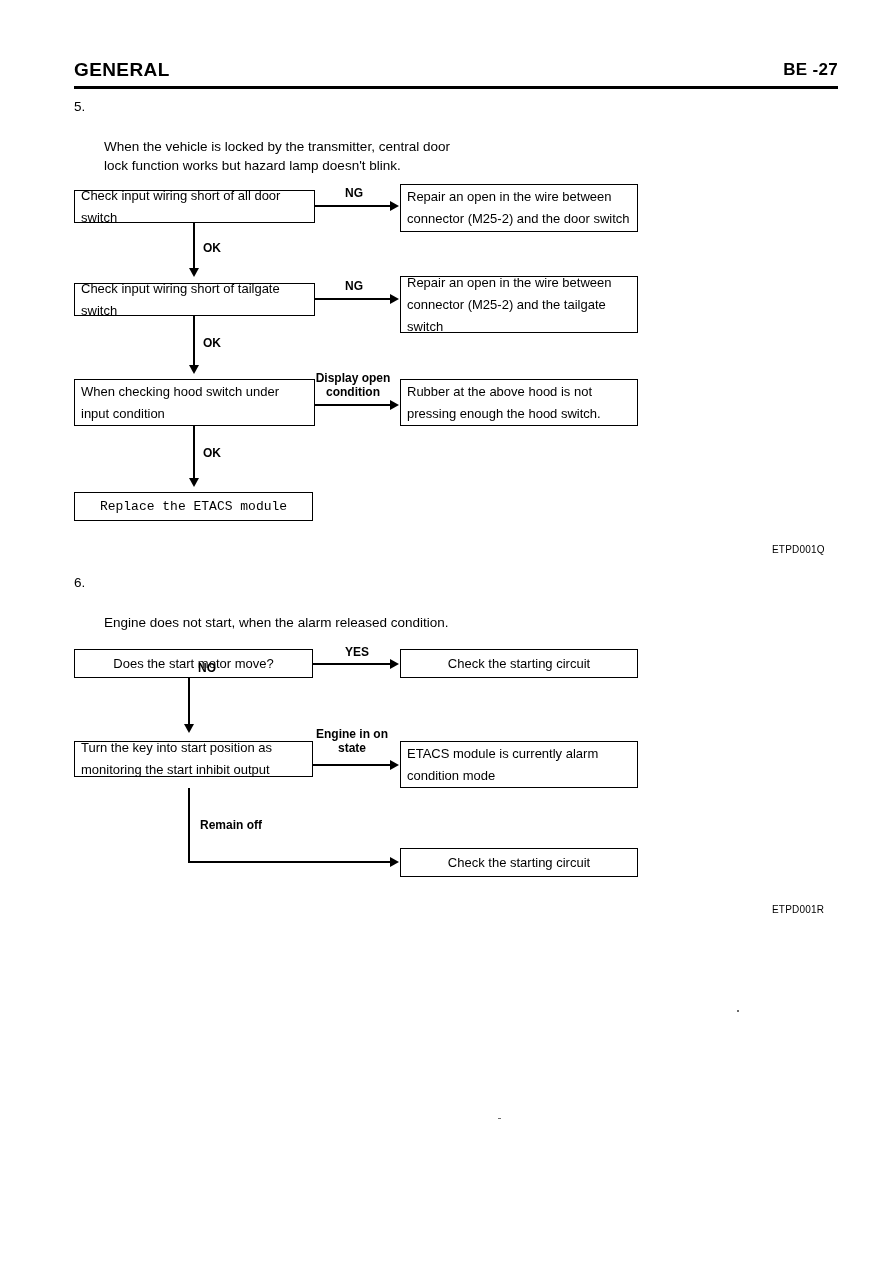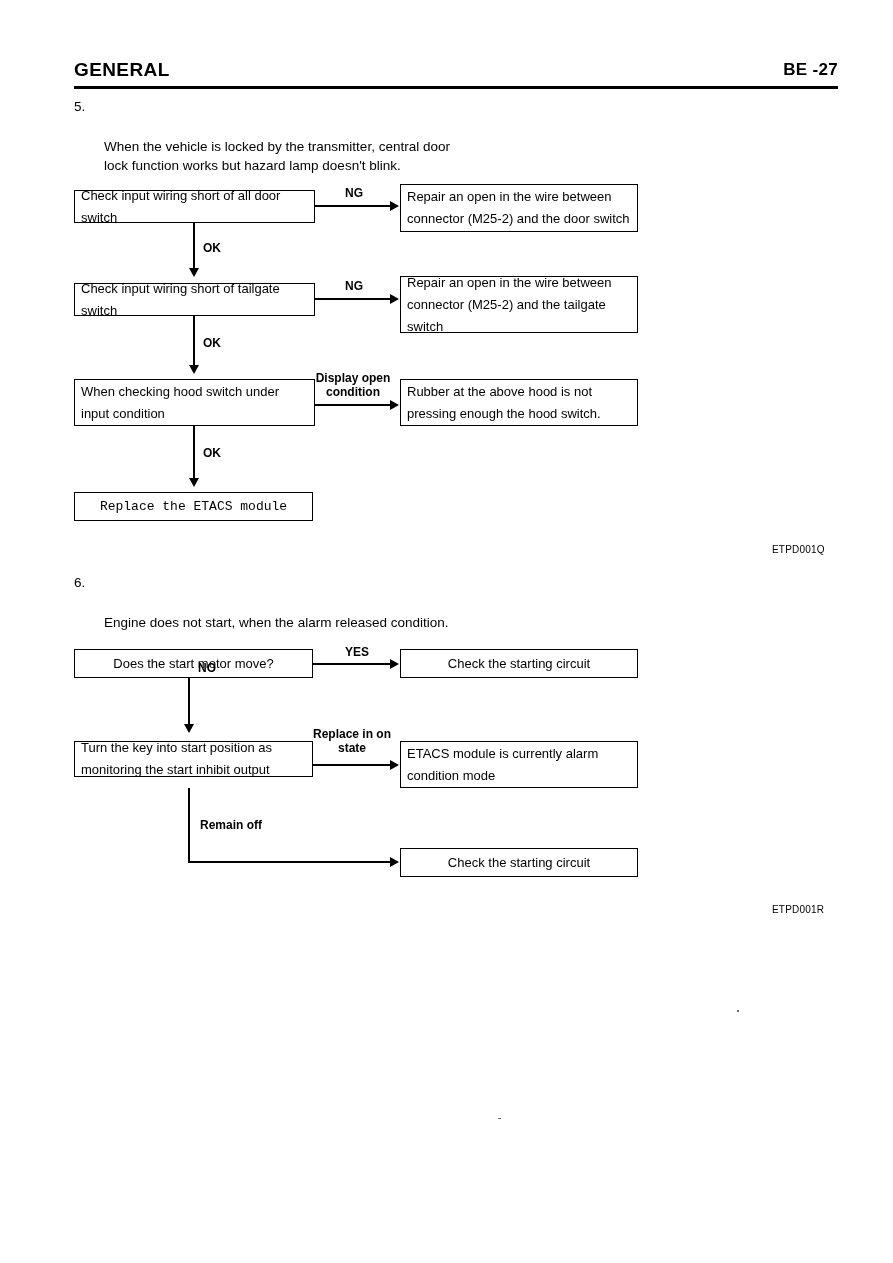--- a/index.html
+++ b/index.html
@@ -198,21 +198,21 @@
   <div class="box" style="left:400px; top:649px; width:238px; height:29px;">Check the starting circuit</div>
 
   <div class="ln v" style="left:188px; top:678px; height:50px;"></div>
   <div class="arr down" style="left:184px; top:724px;"></div>
   <div class="lbl" style="left:198px; top:661px;">NO</div>
 
   <div class="box" style="left:74px; top:741px; width:239px; height:36px;">Turn the key into start position as monitoring the start inhibit output</div>
 
   <div class="ln h" style="left:313px; top:764px; width:78px;"></div>
   <div class="arr right" style="left:390px; top:760px;"></div>
-  <div class="lbl two" style="left:309px; top:727px;">Replace in on state</div>
+  <div class="lbl two" style="left:309px; top:727px;">Engine in on state</div>
 
   <div class="box" style="left:400px; top:741px; width:238px; height:47px;">ETACS module is currently alarm condition mode</div>
 
   <div class="ln v" style="left:188px; top:788px; height:75px;"></div>
   <div class="ln h" style="left:188px; top:861px; width:203px;"></div>
   <div class="arr right" style="left:390px; top:857px;"></div>
   <div class="lbl" style="left:192px; top:818px;padding-left:8px;">Remain off</div>
 
   <div class="box" style="left:400px; top:848px; width:238px; height:29px;">Check the starting circuit</div>
 

